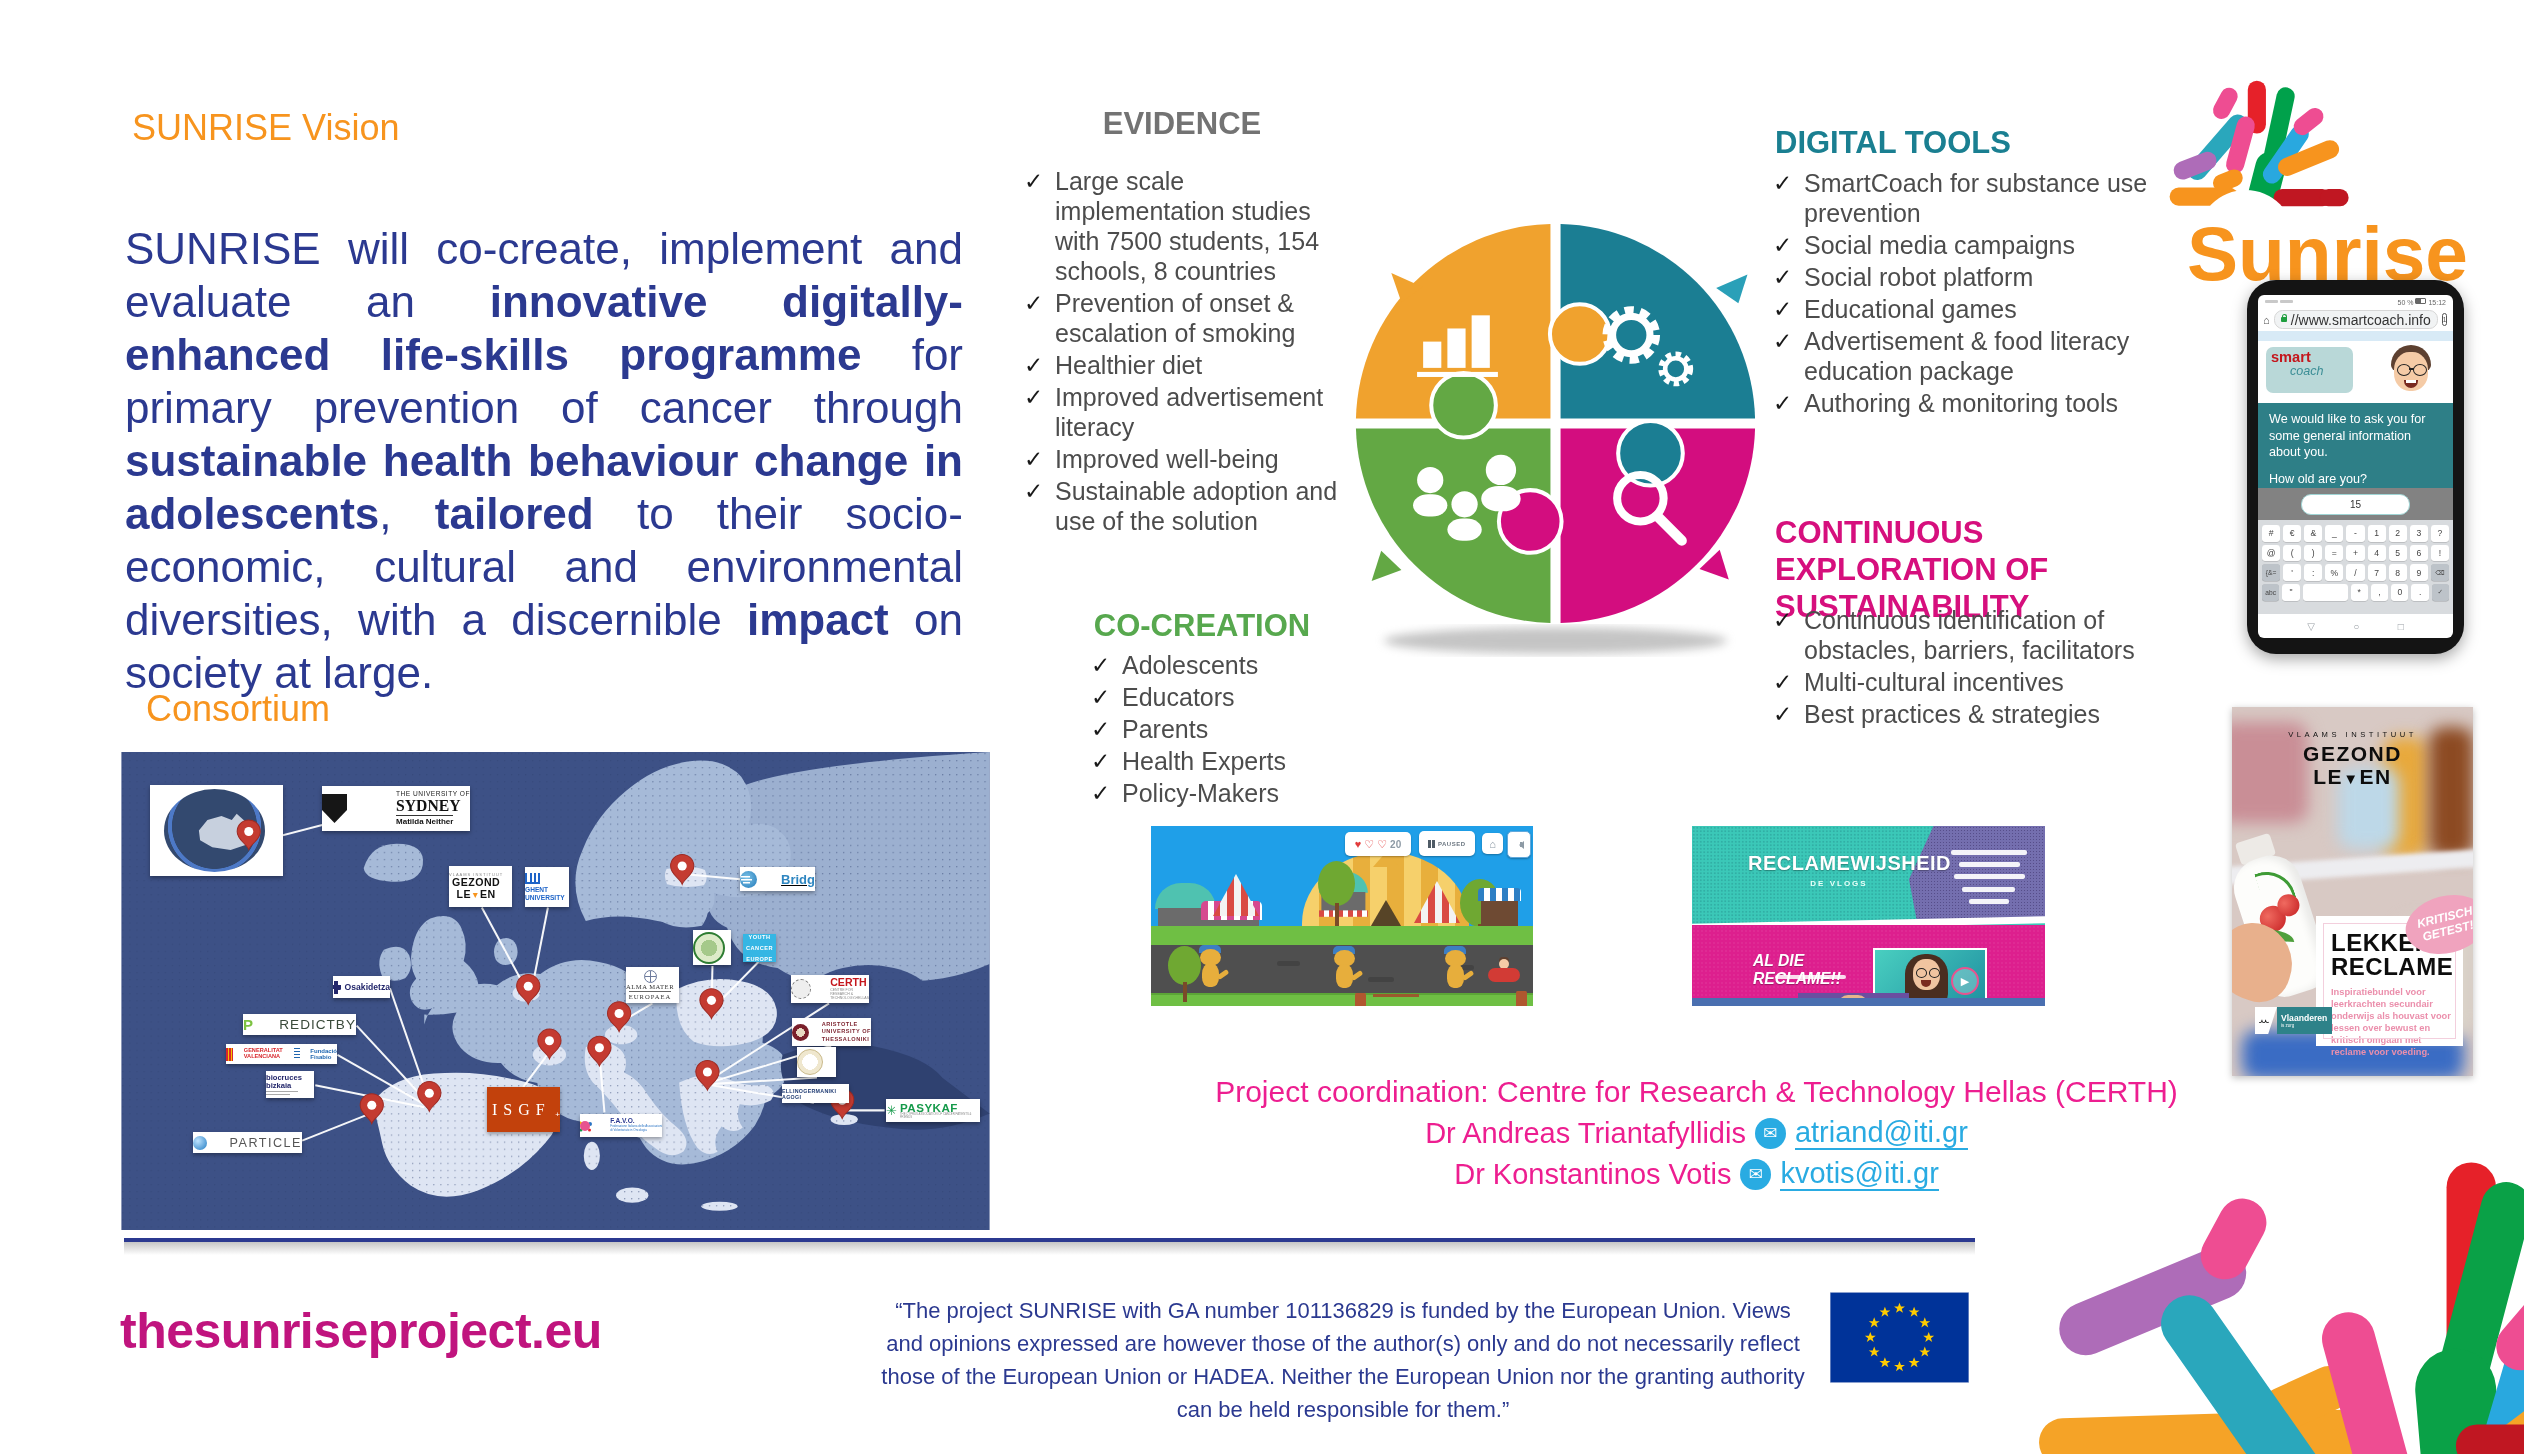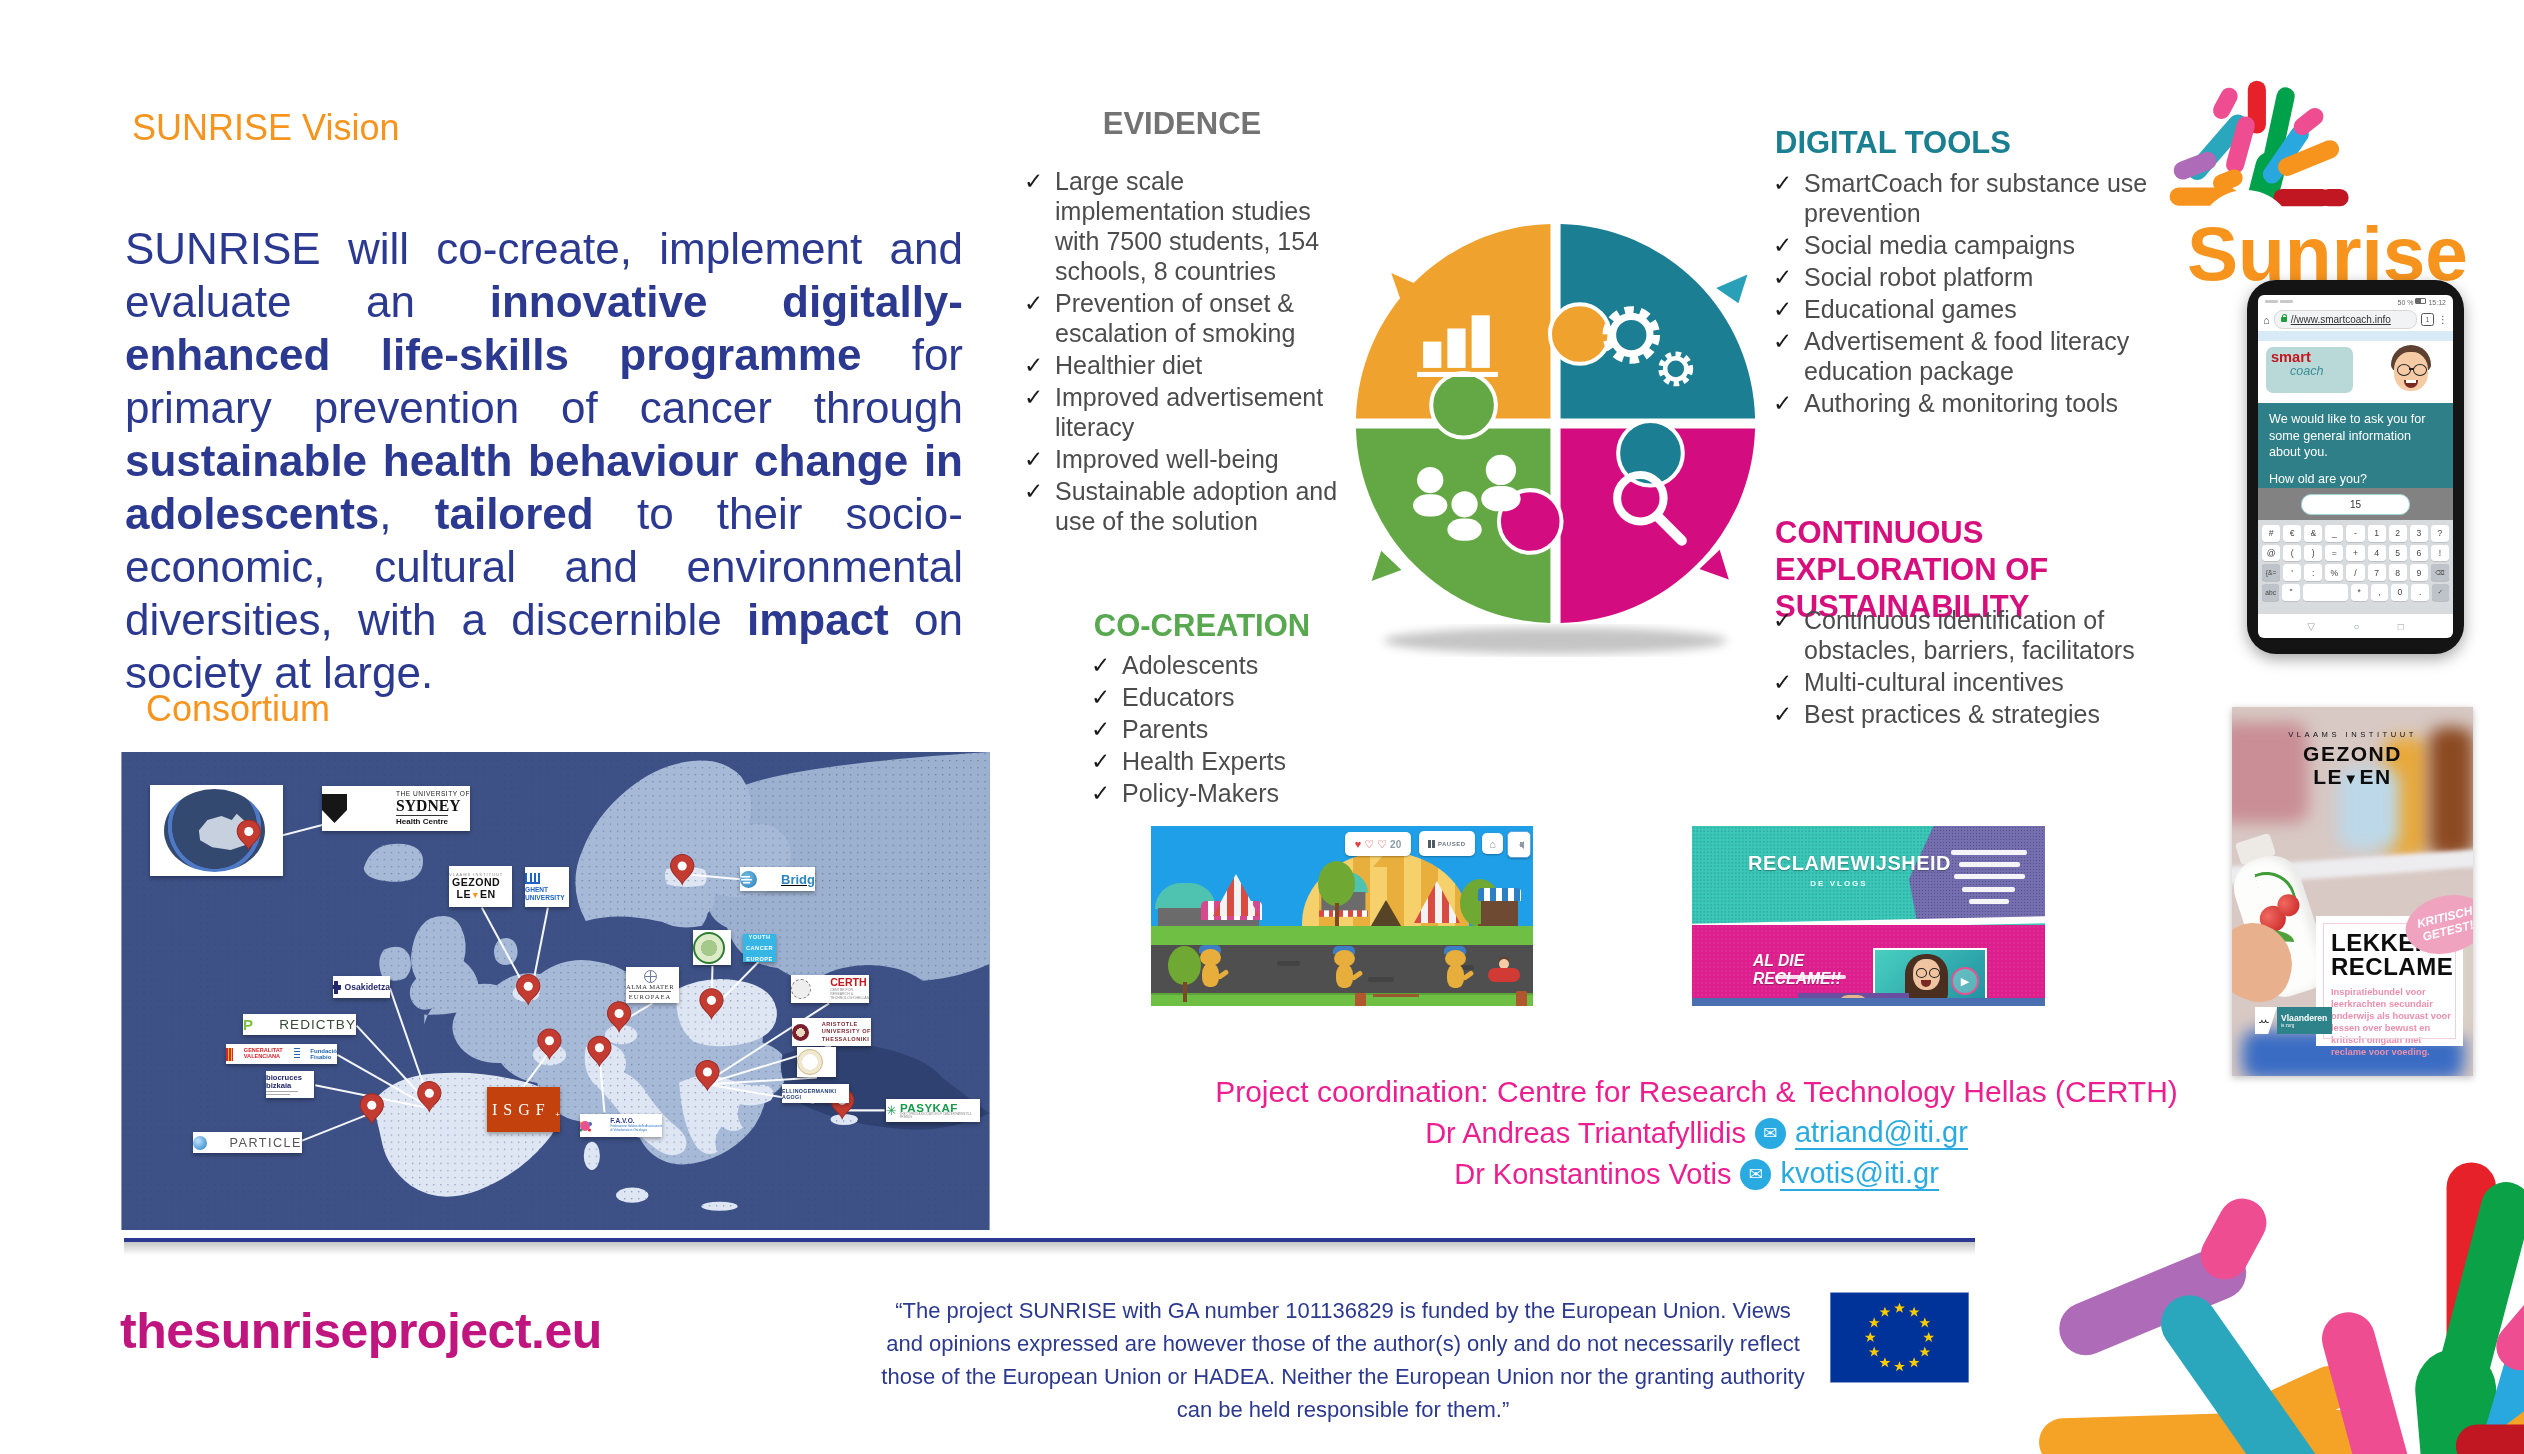--- a/index.html
+++ b/index.html
@@ -137,21 +137,21 @@
   .sbar{width:13px;height:3.5px;background:#c9c9c9;border-radius:1px;}
   .batt{display:inline-block;width:9px;height:4.5px;border:0.5px solid #666;border-radius:1px;
         background:linear-gradient(90deg,#666 0 55%,transparent 55%);margin:0 2px;}
   .p-url{height:23px;display:flex;align-items:center;gap:4px;padding:0 5px;}
   .home-g{font-size:11px;color:#555;}
   .url-pill{flex:1;height:17px;background:#F1F3F4;border:0.5px solid #D6D6D6;border-radius:8.6px;
         display:flex;align-items:center;gap:3.5px;padding:0 6px;}
   .lock{width:6.6px;height:5px;background:#1E9E3E;border-radius:1px;position:relative;}
   .lock::before{content:"";position:absolute;left:1px;top:-3px;width:3.5px;height:3px;
         border:1px solid #1E9E3E;border-bottom:none;border-radius:2.5px 2.5px 0 0;}
-  .url-t{font-size:10px;color:#333;text-decoration:underline;}
+  .url-t{font-size:14px;color:#333;}
   .tabbox{width:11px;height:11px;border:1px solid #555;border-radius:2.5px;font-size:6.6px;color:#555;
         display:flex;align-items:center;justify-content:center;}
   .menu-g{font-size:10px;color:#555;}
   .p-strip{height:10px;background:#D8EAF6;}
   .p-hero{height:62px;position:relative;background:#fff;}
   .sc-bubble{position:absolute;left:8px;top:6px;width:77px;height:40px;background:#B9D8D8;
         border-radius:7px;padding:3px 5px;}
   .sc-bubble::after{content:"";position:absolute;right:-6px;bottom:5px;border:6px solid transparent;
         border-left-color:#B9D8D8;}
   .sc1{font-size:14.6px;font-weight:bold;color:#C4161C;line-height:1;}
@@ -406,21 +406,21 @@
       <svg class="abs" style="left:0;top:0" width="133" height="101" viewBox="0 0 264 200">
           <use href="#pin" x="196" y="128"></use>
         </svg>
     </div>
 
     <div class="chip c-sydney">
       <span class="shield"></span>
       <span class="col" style="align-items:flex-start">
         <span class="t1">THE UNIVERSITY OF</span>
         <span class="t2">SYDNEY</span>
-        <span class="t3">Health Centre</span>
+        <span class="t3">Matilda Neither</span>
       </span>
     </div>
 
     <div class="chip c-gezond">
       <span class="col">
         <span class="t0">VLAAMS INSTITUUT</span>
         <span class="gz">GEZOND</span>
         <span class="gz"><span>LE</span><span class="tri">▼</span><span>EN</span></span>
       </span>
     </div>

